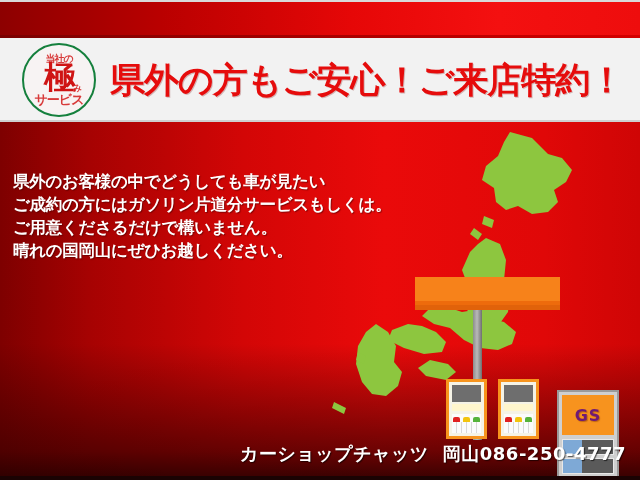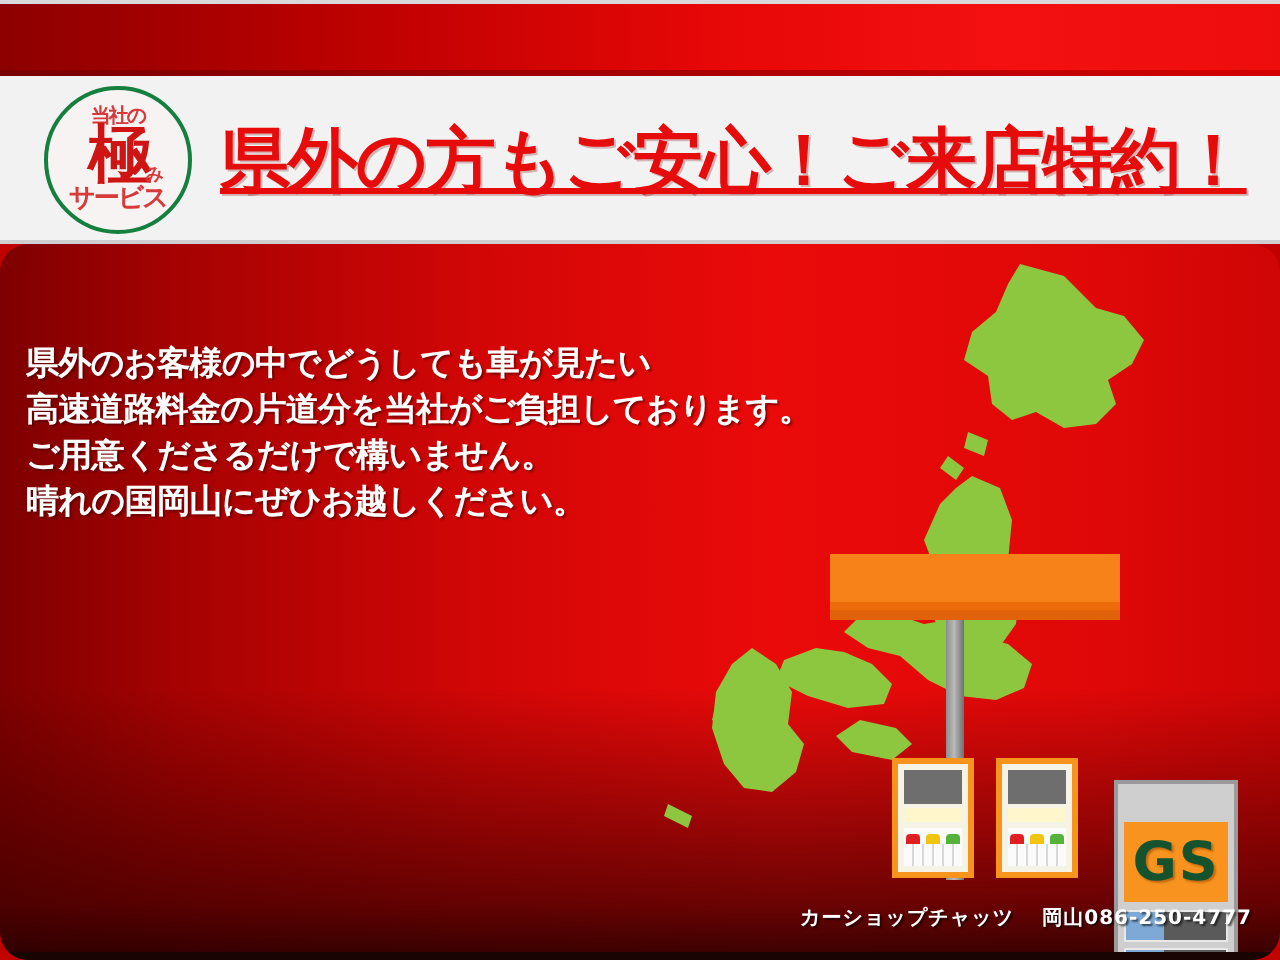--- a/index.html
+++ b/index.html
@@ -53,31 +53,29 @@
   .seal-bottom{font-size:13px;letter-spacing:-1px;font-weight:bold;color:#d83a3a;margin-top:0px;}
 
   .headline-text{
     margin-left:14px;
     font-size:35px;
     font-weight:bold;
     color:#e60c0c;
     letter-spacing:-1px;
     white-space:nowrap;
     text-shadow:1px 1px 0 rgba(120,0,0,.25);
-    text-decoration:underline;
   }
 
   
   .main{
     position:absolute;left:0;top:122px;width:640px;height:358px;
     background:
       linear-gradient(180deg,rgba(0,0,0,0) 62%,rgba(60,0,0,.72) 92%,rgba(35,0,0,.9) 100%),
       linear-gradient(90deg,#7e0000 0%,#a60202 14%,#d30606 38%,#ea0a0a 60%,#e00808 85%,#cf0505 100%);
     overflow:hidden;
-    border-radius:14px;
   }
 
   
   .body-copy{
     position:absolute;left:13px;top:48px;
     color:#ffffff;
     font-size:16.5px;
     font-weight:bold;
     line-height:23px;
     letter-spacing:-.3px;
@@ -139,36 +137,35 @@
   }
 
   
   .gs-sign{
     position:absolute;left:557px;top:268px;width:62px;height:110px;z-index:5;
     background:#cfcfcf;border:2px solid #9a9a9a;box-sizing:border-box;padding:3px;
   }
   .gs-head{
     height:40px;background:#f7931e;
     display:flex;align-items:center;justify-content:center;
-    color:#14532d;font-weight:bold;font-size:27px;letter-spacing:1px;
+    color:#701a75;font-weight:bold;font-size:16px;letter-spacing:1px;
     text-shadow:1px 1px 1px rgba(140,60,0,.5);
-    margin-top:16px;
   }
   .gs-rows{margin-top:4px;}
   .gs-row{
     height:16px;margin-bottom:3px;display:flex;
     border:1px solid #e8e8e8;box-sizing:border-box;
   }
   .gs-row .blue{flex:0 0 38%;background:#7ea9d6;}
   .gs-row .dark{flex:1;background:#5a5a5a;}
 
   
   .footer{
     position:absolute;right:14px;bottom:14px;
-    color:#ffffff;font-size:10px;font-weight:bold;
+    color:#ffffff;font-size:18px;font-weight:bold;
     letter-spacing:.5px;z-index:8;
     text-shadow:1px 1px 1px rgba(0,0,0,.6);
     white-space:nowrap;
   }
   .footer .shop{margin-right:14px;}
   .bottom-edge{
     position:absolute;left:0;bottom:0;width:640px;height:4px;
     background:#1a0303;z-index:9;
   }
 </style>
@@ -214,21 +211,21 @@
         <path fill="#8dc63f" d="M78 204 l12 8 l8 14 l-2 16 l8 10 l-4 14 l-12 10 l-14 -2 l-10 -12 l-6 -18 l2 -18 l8 -14 z"></path>
 
         <path fill="#8dc63f" d="M60 232 l8 4 l-2 8 l-8 -4 z"></path>
 
         <path fill="#8dc63f" d="M36 282 l12 6 l-2 6 l-12 -6 z"></path>
       </svg>
     </div>
 
     <div class="body-copy">
       <div>県外のお客様の中でどうしても車が見たい</div>
-      <div>高速道路料金の片道分を当社がご負担しております。</div>
+      <div>ご成約の方にはガソリン片道分サービスもしくは。</div>
       <div>ご用意くださるだけで構いません。</div>
       <div>晴れの国岡山にぜひお越しください。</div>
     </div>
 
     <div class="station">
       <div class="canopy"></div>
       <div class="canopy-lip"></div>
       <div class="pole"></div>
 
       <div class="pump p1">

